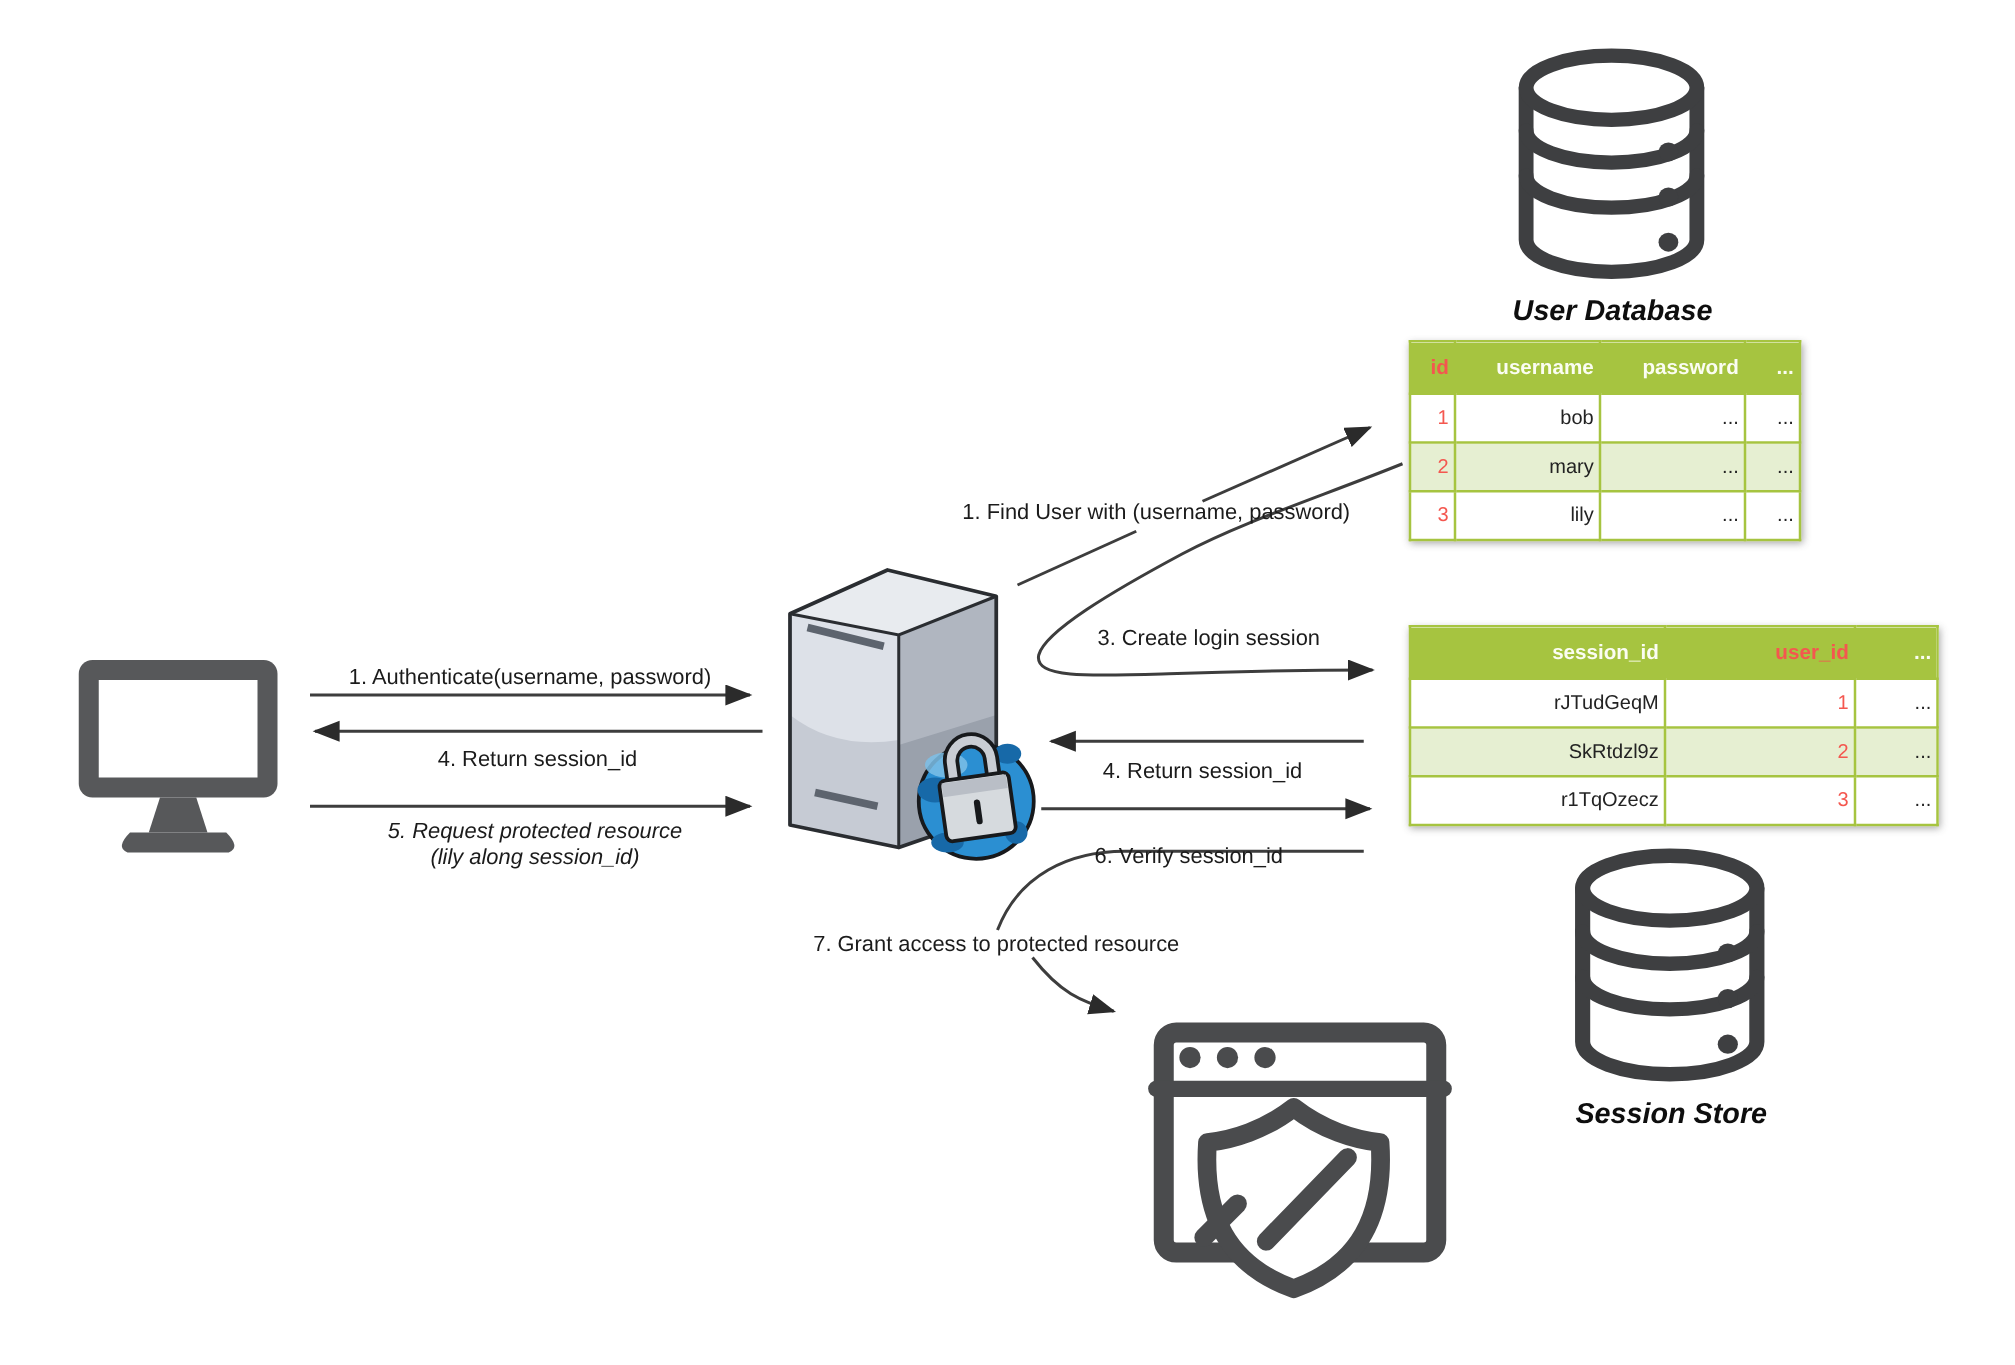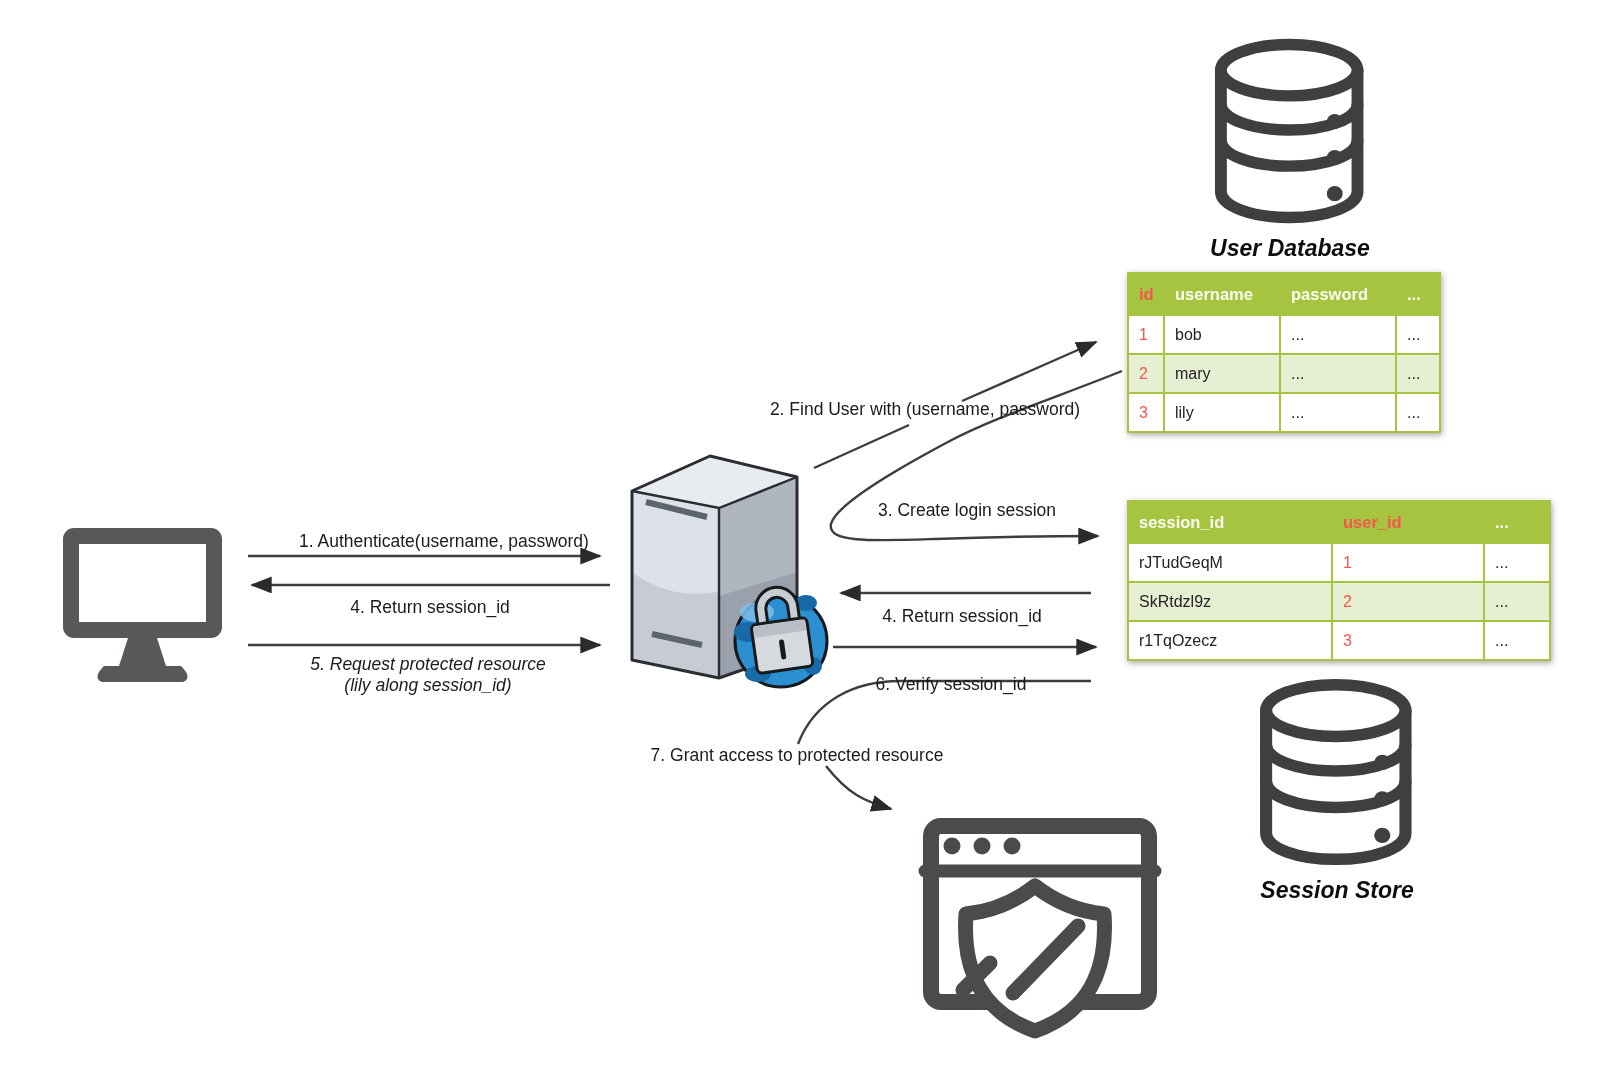--- a/index.html
+++ b/index.html
@@ -12,21 +12,21 @@
     position:absolute; transform:translateX(-50%);
     white-space:nowrap; font-size:17.5px; color:#1b1b1b; line-height:21px;
   }
   .lbl.center2 { text-align:center;font-style:italic; }
   .cap { font-weight:bold; font-size:23px; color:#0e0e0e;font-style:italic; }
   table.green {
     position:absolute; border-collapse:collapse; table-layout:fixed;
     background:#ffffff; box-shadow:1px 2px 6px rgba(60,60,60,.45);
   }
   table.green th, table.green td {
-    border:2px solid #a6c440; text-align:left; vertical-align:middle;
+    border:2px solid #a6c440; text-align:right; vertical-align:middle;
     padding:0 4px 0 10px; overflow:hidden;
   }
   table.green thead th {
     background:#a6c440; color:#fbfdf2; font-weight:bold;
     font-size:16.5px; height:40px;
   }
   table.green tbody td { background:#ffffff; font-size:16px; color:#232323; height:37px; }
   table.green tbody tr.alt td { background:#e6efd2; }
   .red { color:#f4574f !important; }
 </style>
@@ -110,27 +110,27 @@
       <line x1="962" y1="401" x2="1096" y2="342" marker-end="url(#ah)"></line>
       <path d="M1122,371 C1055,398 995,417 946,443 C890,473 836,505 831,524
                C827,543 872,541 935,539 C990,537 1050,536 1098,536" marker-end="url(#ah)"></path>
       <line x1="1091" y1="593" x2="841" y2="593" marker-end="url(#ah)"></line>
       <line x1="833" y1="647" x2="1096" y2="647" marker-end="url(#ah)"></line>
       <path d="M1091,681 L900,681 C855,681 815,700 798,744"></path>
       <path d="M826,766 C848,794 864,801 891,809" marker-end="url(#ah)"></path>
     </g>
   </svg>
 
-  <div class="lbl" style="left:424px; top:531px;margin-left:20px;">1. Authenticate(username, password)</div>
+  <div class="lbl" style="left:424px; top:531px;">1. Authenticate(username, password)</div>
   <div class="lbl" style="left:430px; top:597px;">4. Return session_id</div>
   <div class="lbl center2" style="left:428px; top:654px;">
     <div>5. Request protected resource</div>
     <div>(lily along session_id)</div>
   </div>
-  <div class="lbl" style="left:925px; top:399px;">2. Find User with (username, password)</div>
+  <div class="lbl" style="left:925px; top:399px;">1. Find User with (username, password)</div>
   <div class="lbl" style="left:967px; top:500px;">3. Create login session</div>
   <div class="lbl" style="left:962px; top:606px;">4. Return session_id</div>
   <div class="lbl" style="left:951px; top:656px;margin-top:18px;">6. Verify session_id</div>
   <div class="lbl" style="left:797px; top:745px;">7. Grant access to protected resource</div>
 
   <div class="lbl cap" style="left:1290px; top:238px;">User Database</div>
   <div class="lbl cap" style="left:1337px; top:880px;">Session Store</div>
 
   <table class="green" style="left:1127px; top:272px; width:312px;">
     <colgroup>

